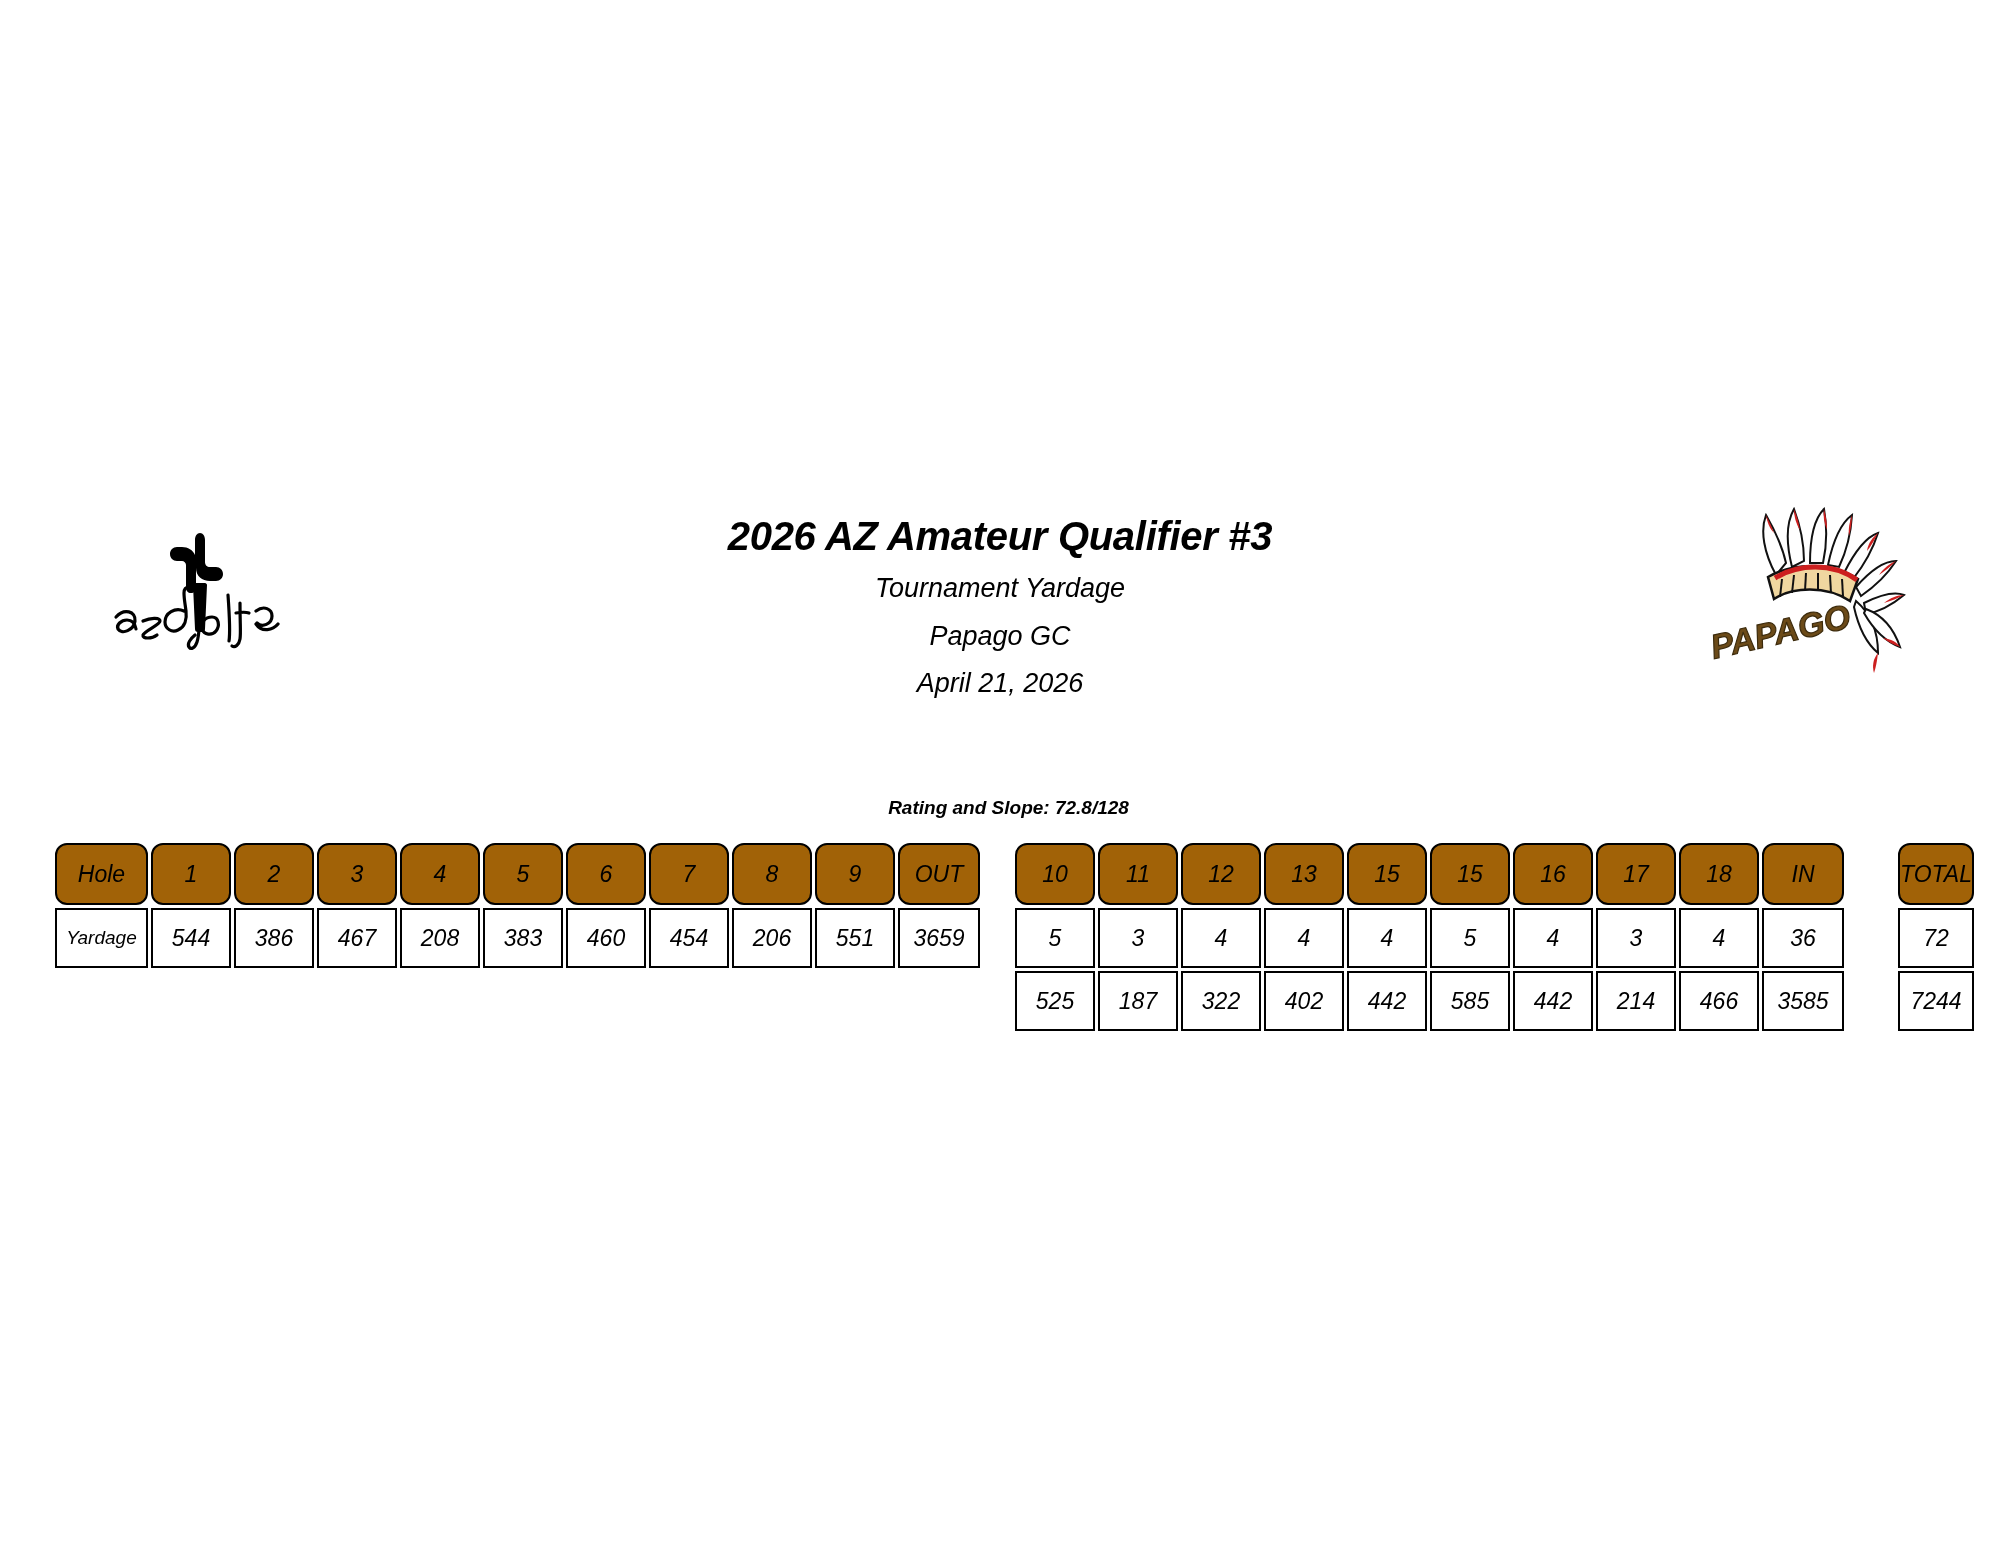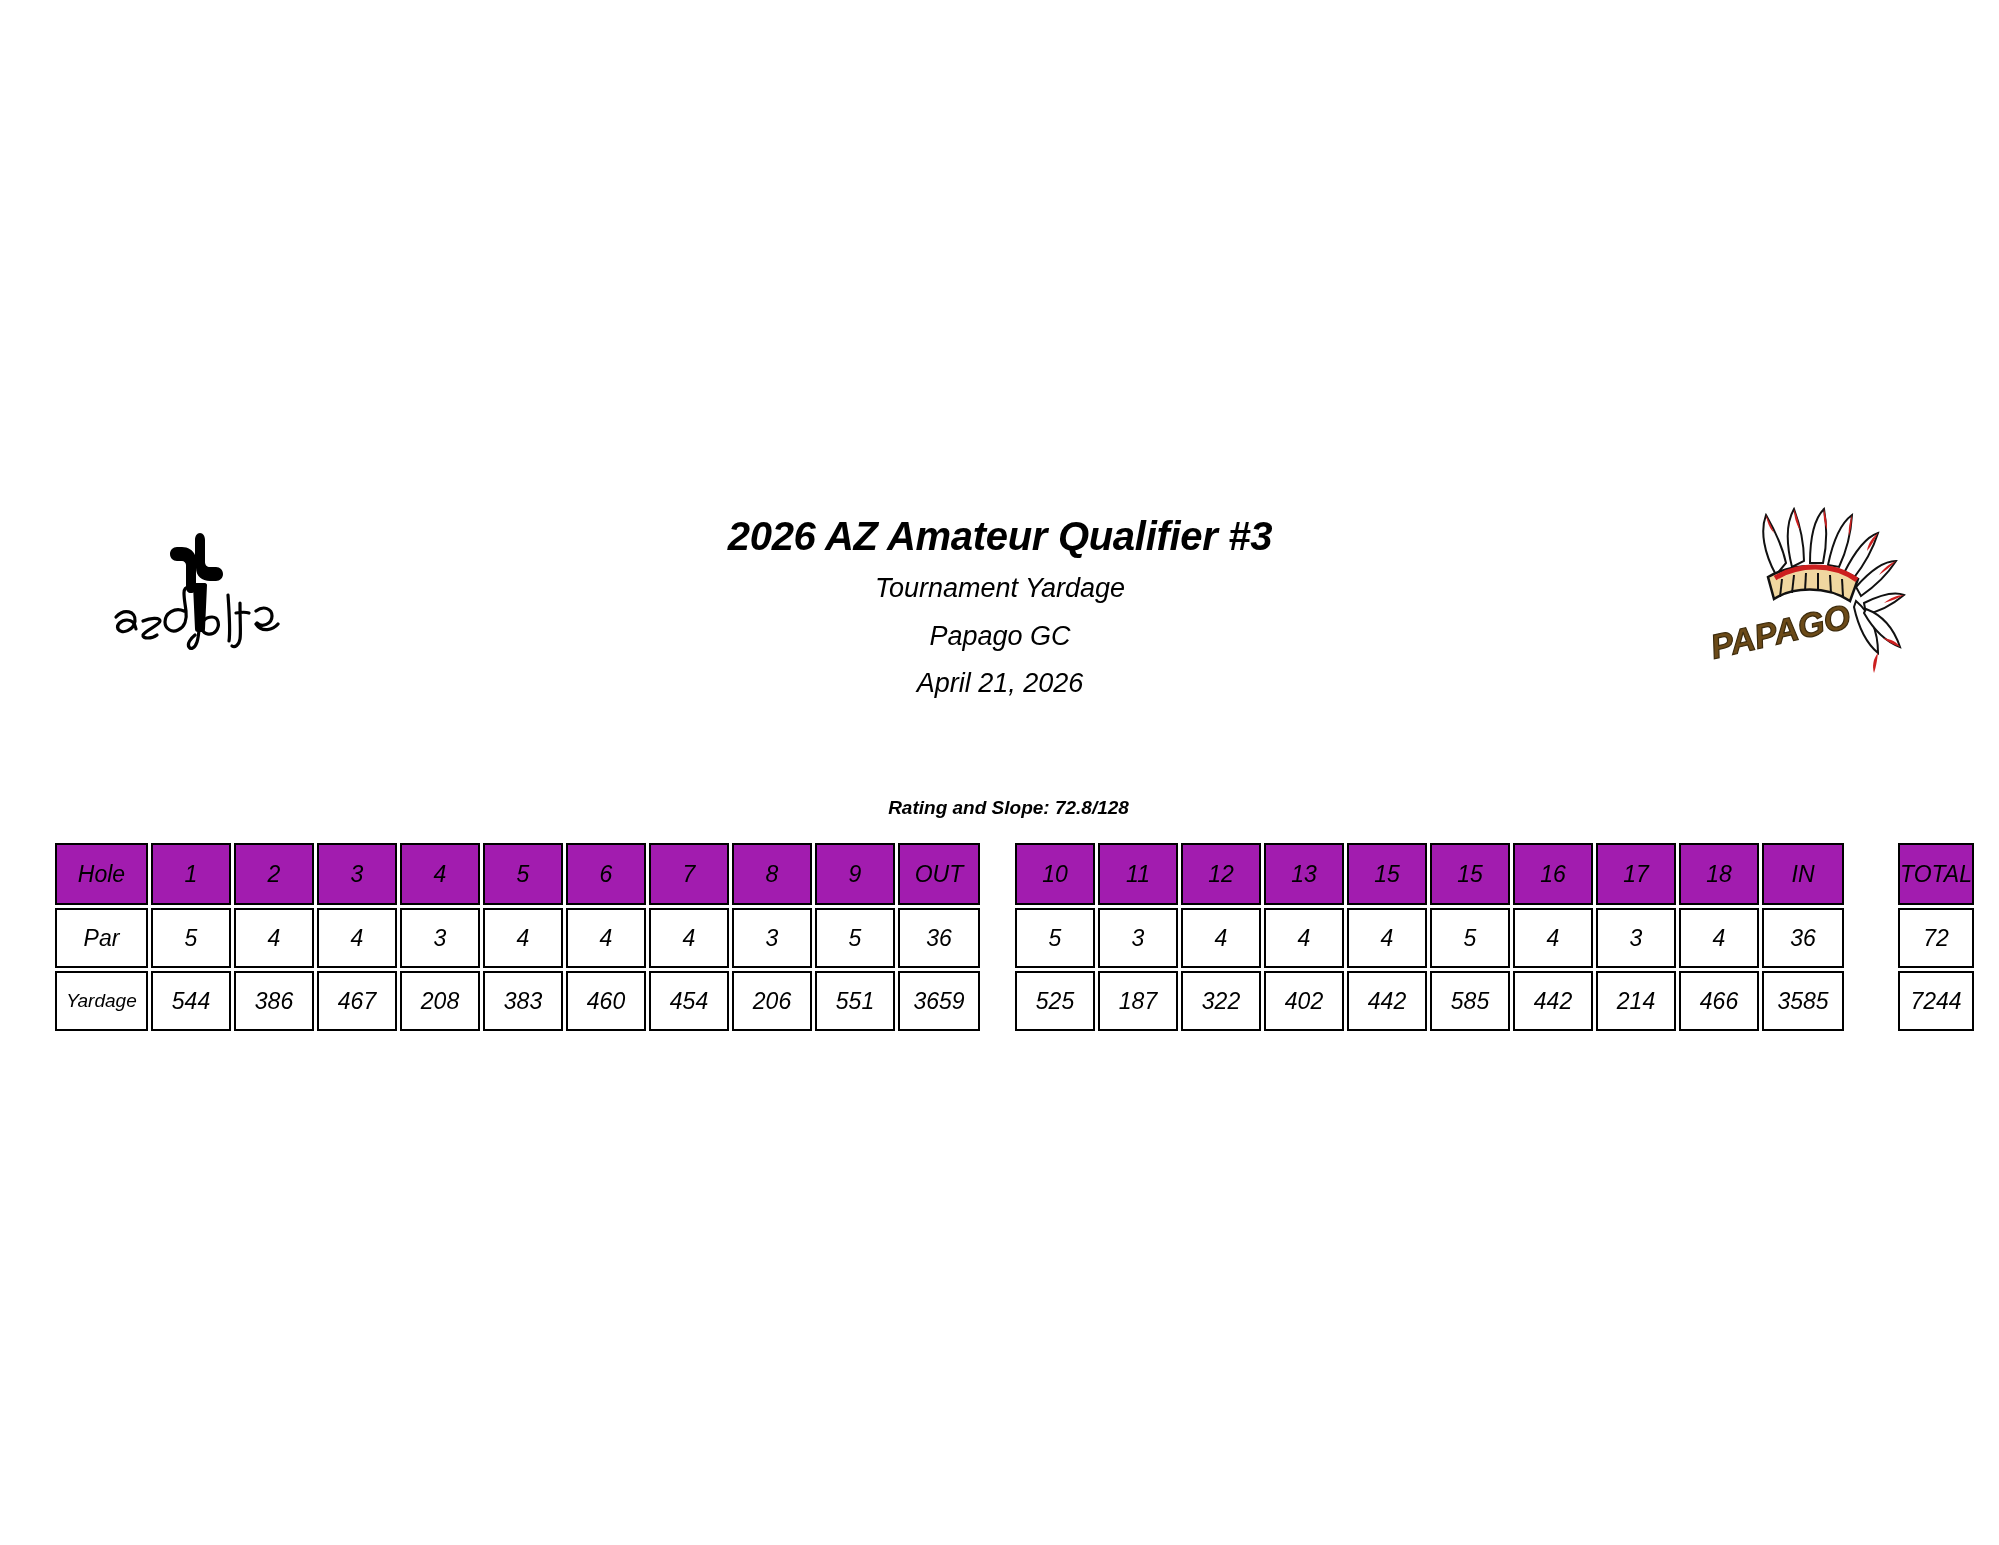--- a/index.html
+++ b/index.html
@@ -115,22 +115,23 @@
   table.sc td {
     border: 2px solid #000000;
     background: #ffffff;
     text-align: center;
     vertical-align: middle;
     font-size: 23px;
     height: 56px;
     padding: 0;
   }
   table.sc tr.head td {
-    background: #a21caf;
+    background: #a16207;
     height: 58px;
+    border-radius: 12px;
   }
   td.rowlabel {
     text-align: left;
     padding-left: 7px;
     font-size: 23px;
   }
   td.rowlabel.small {
     font-size: 19px;
   }
 
@@ -262,33 +263,20 @@
         <td>1</td>
         <td>2</td>
         <td>3</td>
         <td>4</td>
         <td>5</td>
         <td>6</td>
         <td>7</td>
         <td>8</td>
         <td>9</td>
         <td>OUT</td>
-      </tr>
-      <tr>
-        <td class="rowlabel">Par</td>
-        <td>5</td>
-        <td>4</td>
-        <td>4</td>
-        <td>3</td>
-        <td>4</td>
-        <td>4</td>
-        <td>4</td>
-        <td>3</td>
-        <td>5</td>
-        <td>36</td>
       </tr>
       <tr>
         <td class="rowlabel small">Yardage</td>
         <td>544</td>
         <td>386</td>
         <td>467</td>
         <td>208</td>
         <td>383</td>
         <td>460</td>
         <td>454</td>

